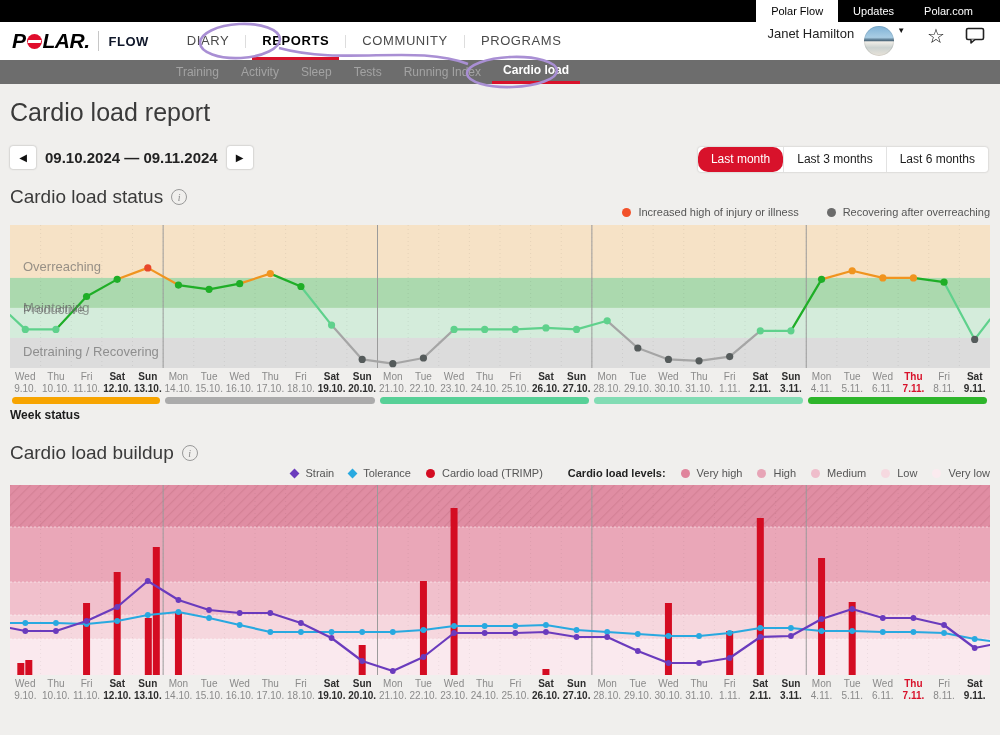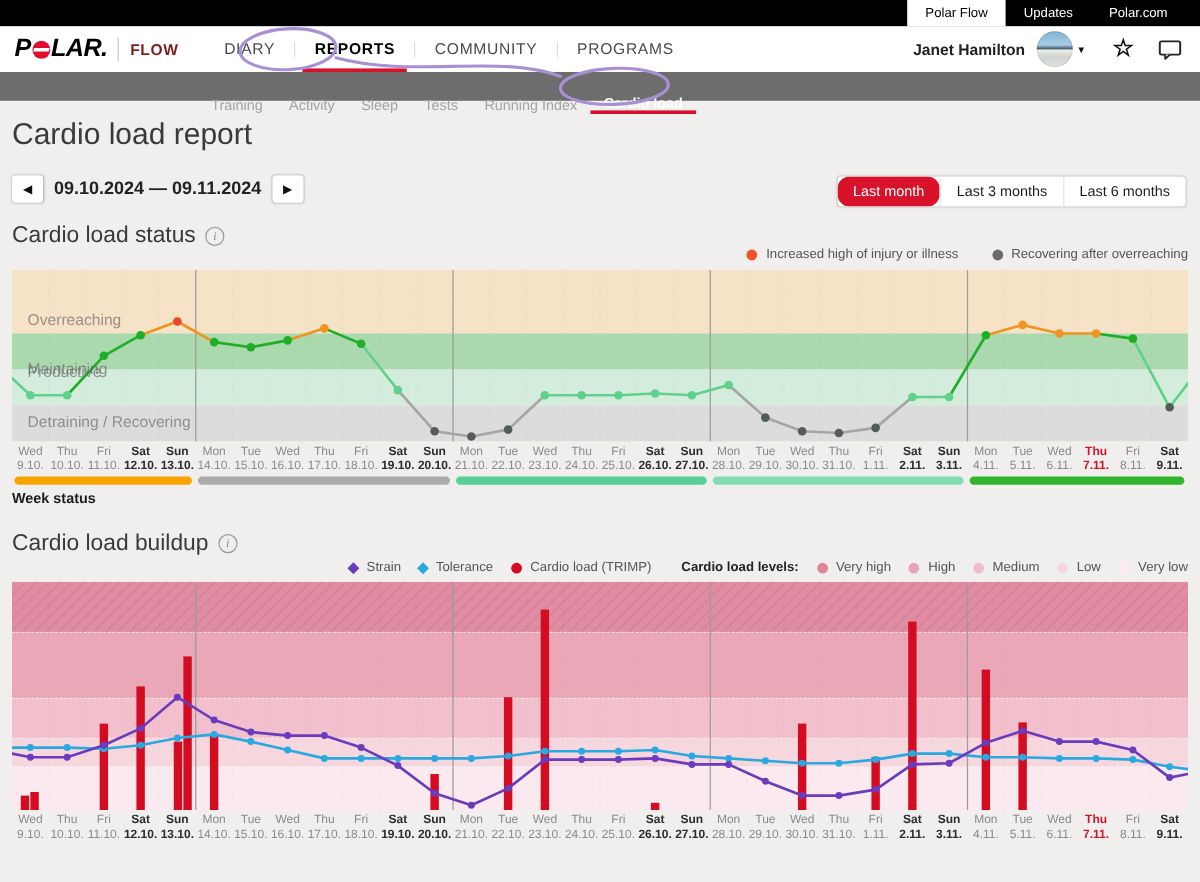--- a/index.html
+++ b/index.html
@@ -17,41 +17,41 @@
   
   .header{position:absolute;top:22px;left:0;width:1000px;height:38px;background:#fff;
           display:flex;align-items:center;}
   .logo{margin-left:12px;display:flex;align-items:center;font-style:italic;
         font-weight:bold;font-size:21px;letter-spacing:-0.5px;color:#000;cursor:pointer;}
   .logo-o{display:inline-block;width:15px;height:15px;border-radius:50%;background:#e00d2c;
           position:relative;margin:0 1px;}
   .logo-o::after{content:"";position:absolute;left:1px;right:1px;top:6px;height:3px;background:#fff;
           transform:skewX(-12deg);}
   .logo-divider{width:1px;height:20px;background:#c7c7c7;margin:0 10px 0 8px;}
-  .logo-flow{font-size:13px;font-weight:bold;color:#7f1d1d;letter-spacing:0.5px;}
+  .logo-flow{font-size:13px;font-weight:bold;color:#0f172a;letter-spacing:0.5px;}
   .mainnav{display:flex;align-items:center;height:38px;margin-left:22px;}
   .mainnav-item{position:relative;height:38px;line-height:38px;padding:0 16px;font-size:13px;
           color:#4a4a4a;letter-spacing:0.6px;cursor:pointer;}
   .mainnav-item.active{color:#000;font-weight:bold;}
   .mainnav-item.active::after{content:"";position:absolute;left:6px;right:6px;bottom:0;height:3px;
           background:#d8122b;}
   .nav-sep{width:1px;height:13px;background:#ddd;}
-  .user-area{margin-left:auto;margin-right:14px;display:flex;align-items:center;font-weight:bold;}
+  .user-area{margin-left:auto;margin-right:14px;display:flex;align-items:flex-start;}
   .user-name{font-size:13px;color:#222;cursor:pointer;}
   .avatar{width:30px;height:30px;border-radius:50%;margin-left:10px;cursor:pointer;
           background:linear-gradient(180deg,#7fb2d6 0%,#a9cde4 38%,#47657a 48%,#f0ede7 53%,#ccd3d1 72%,#e9e3d9 100%);
           box-shadow:0 0 0 1px rgba(0,0,0,0.08) inset;}
   .avatar-caret{font-size:8px;color:#111;margin-left:3px;cursor:pointer;}
   .star-icon{font-size:20px;color:#111;margin-left:22px;cursor:pointer;line-height:20px;}
   .chat-icon{margin-left:20px;cursor:pointer;display:block;}
 
   
   .subnav{position:absolute;top:60px;left:0;width:1000px;height:24px;background:#6d6d6d;
           display:flex;align-items:stretch;padding-left:165px;box-sizing:border-box;}
-  .subnav-item{font-size:12px;color:#a3a3a3;line-height:24px;padding:16px 11px;cursor:pointer;box-sizing:border-box;}
+  .subnav-item{font-size:12px;color:#a3a3a3;line-height:24px;padding:0 11px;cursor:pointer;box-sizing:border-box;}
   .subnav-item.active{color:#fff;font-weight:bold;border-bottom:3px solid #d8122b;line-height:21px;}
 
   
   .annotation{position:absolute;top:0;left:0;pointer-events:none;z-index:40;}
 
   
   .page-title{position:absolute;left:10px;top:98px;font-size:25px;font-weight:400;color:#3a3a3a;margin:0;}
   .datenav{position:absolute;left:10px;top:146px;display:flex;align-items:center;gap:9px;}
   .nav-arrow{width:26px;height:23px;background:#fff;border:none;border-radius:3px;
           box-shadow:0 0 2px rgba(0,0,0,0.35);font-size:10px;color:#111;cursor:pointer;

